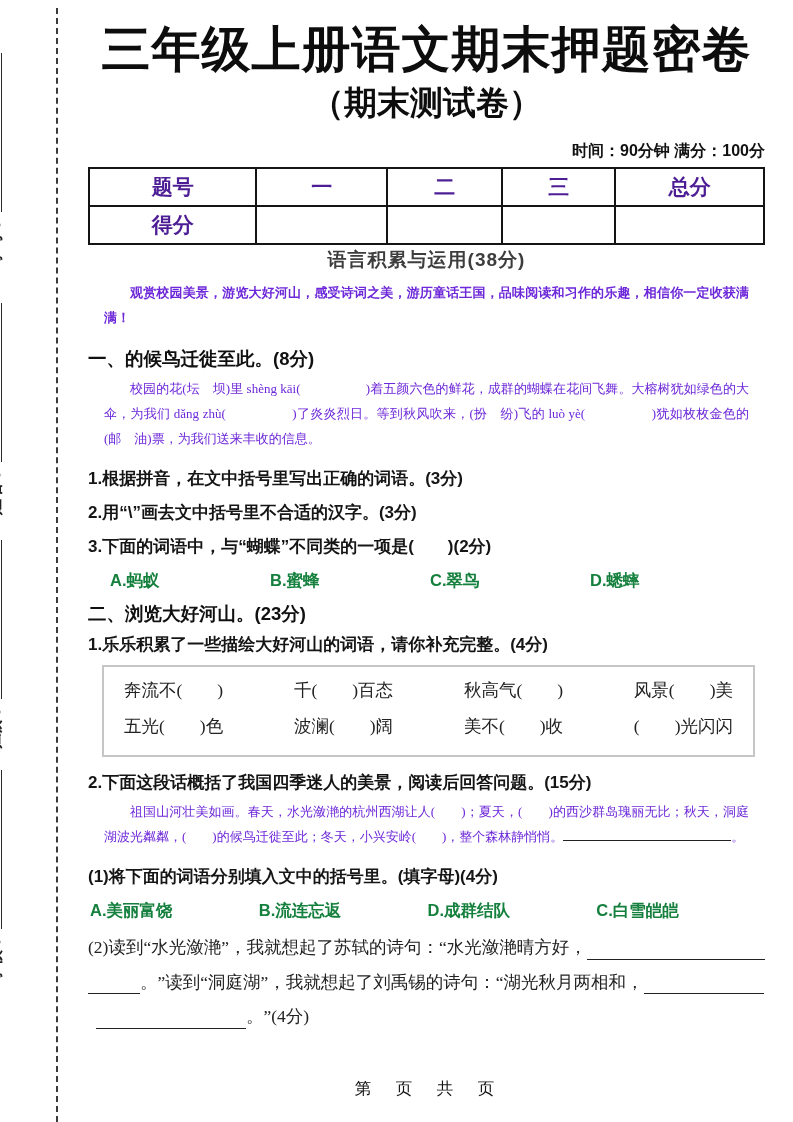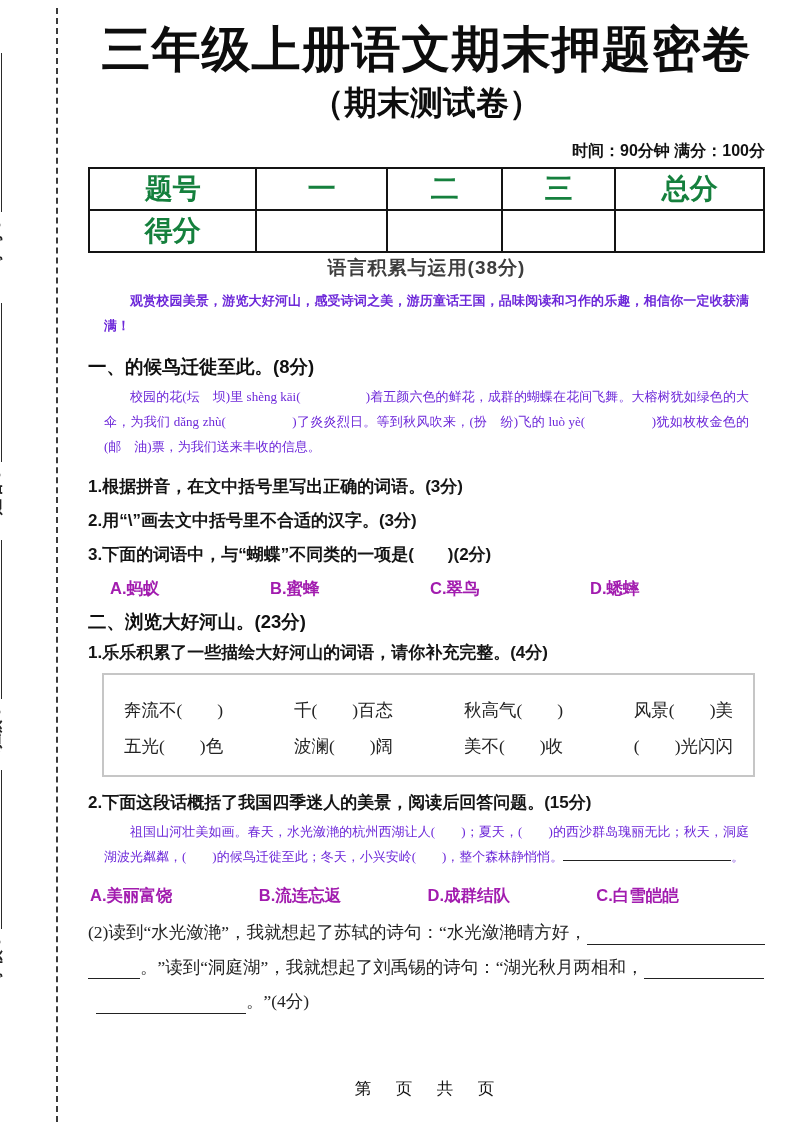--- a/index.html
+++ b/index.html
@@ -27,43 +27,43 @@
     margin-top:4px;text-align:center;font-family:"Liberation Sans","DejaVu Sans",sans-serif;
     font-weight:800;font-size:33px;color:#0d0d0d;
   }
   .meta{
     margin-top:15px;text-align:right;font-family:"Liberation Sans","DejaVu Sans",sans-serif;
     font-size:16px;font-weight:600;color:#111;
   }
   table.score{width:100%;border-collapse:collapse;margin-top:5px;table-layout:fixed;}
   table.score td{
     border:2.5px solid #141414;height:34px;text-align:center;vertical-align:middle;
-    font-family:"Liberation Sans","DejaVu Sans",sans-serif;font-weight:700;font-size:28px;color:#15803d;
+    font-family:"Liberation Sans","DejaVu Sans",sans-serif;font-weight:700;font-size:21px;color:#4c1d95;
   }
   .banner{
     margin-top:2px;text-align:center;font-family:"Liberation Sans","DejaVu Sans",sans-serif;
     font-weight:700;font-size:19px;letter-spacing:1px;color:#3d3d3d;
   }
   .para{font-size:13px;line-height:1.93;text-align:justify;text-indent:2em;margin:16px;color:#6d28d9;}
   .intro{margin-top:7px;font-weight:600;}
   .part-head{
     margin-top:9px;font-family:"Liberation Sans","DejaVu Sans",sans-serif;
     font-weight:700;font-size:18.5px;color:#101010;
   }
   .qline{
     margin-top:11px;font-family:"Liberation Sans","DejaVu Sans",sans-serif;
     font-weight:600;font-size:17px;color:#151515;
   }
   .options{display:flex;margin-top:12px;padding-left:22px;
-    font-family:"Liberation Sans","DejaVu Sans",sans-serif;font-size:16.5px;font-weight:600;color:#a21caf;}
+    font-family:"Liberation Sans","DejaVu Sans",sans-serif;font-size:16.5px;font-weight:600;color:#15803d;}
   .options .opt{width:160px;}
   .options .opt:last-child{width:auto;}
   .options.no-indent{padding-left:2px;}
   .options.no-indent .opt{width:185px;}
-  .idiom-box{border:2px solid #c6c6c6;margin:9px 10px 0 14px;padding:18px 20px 10px;}
+  .idiom-box{border:2px solid #c6c6c6;margin:9px 10px 0 14px;padding:6px 20px 10px;}
   .idiom-row{display:flex;justify-content:space-between;font-size:17.5px;line-height:2.05;color:#222;}
   .blank{display:inline-block;border-bottom:1.5px solid #222;height:1.05em;vertical-align:baseline;}
   .fillrow{display:flex;align-items:baseline;font-size:17.5px;line-height:1.98;color:#222;}
   .fillrow .grow{flex:1;border-bottom:1.5px solid #222;height:1.05em;align-self:flex-end;margin-bottom:5px;}
   .fillrow .lead{border-bottom:1.5px solid #222;height:1.05em;align-self:flex-end;margin-bottom:5px;}
   .page-foot{
     position:absolute;left:88px;width:677px;bottom:22px;text-align:center;
     font-family:"Liberation Sans","DejaVu Sans",sans-serif;font-size:16.5px;letter-spacing:4px;color:#111;
   }
 </style>
@@ -155,20 +155,21 @@
       <span>波澜(　　)阔</span>
       <span>美不(　　)收</span>
       <span>(　　)光闪闪</span>
     </div>
   </div>
 
   <div class="qline" style="margin-top:14px;">2.下面这段话概括了我国四季迷人的美景，阅读后回答问题。(15分)</div>
 
   <p class="para" style="margin-top:5px;"><span>祖国山河壮美如画。春天，水光潋滟的杭州西湖让人(　　)；夏天，(　　)的西沙群岛瑰丽无比；秋天，洞庭湖波光粼粼，(　　)的候鸟迁徙至此；冬天，小兴安岭(　　)，整个森林静悄悄。</span><span class="blank" style="width:168px;"></span><span>。</span></p>
 
+  <div class="qline" style="font-weight:600;">(1)将下面的词语分别填入文中的括号里。(填字母)(4分)</div>
 
   <div class="options no-indent">
     <span class="opt">A.美丽富饶</span>
     <span class="opt">B.流连忘返</span>
     <span class="opt">D.成群结队</span>
     <span class="opt">C.白雪皑皑</span>
   </div>
 
   <div style="margin-top:8px;">
     <div class="fillrow">

